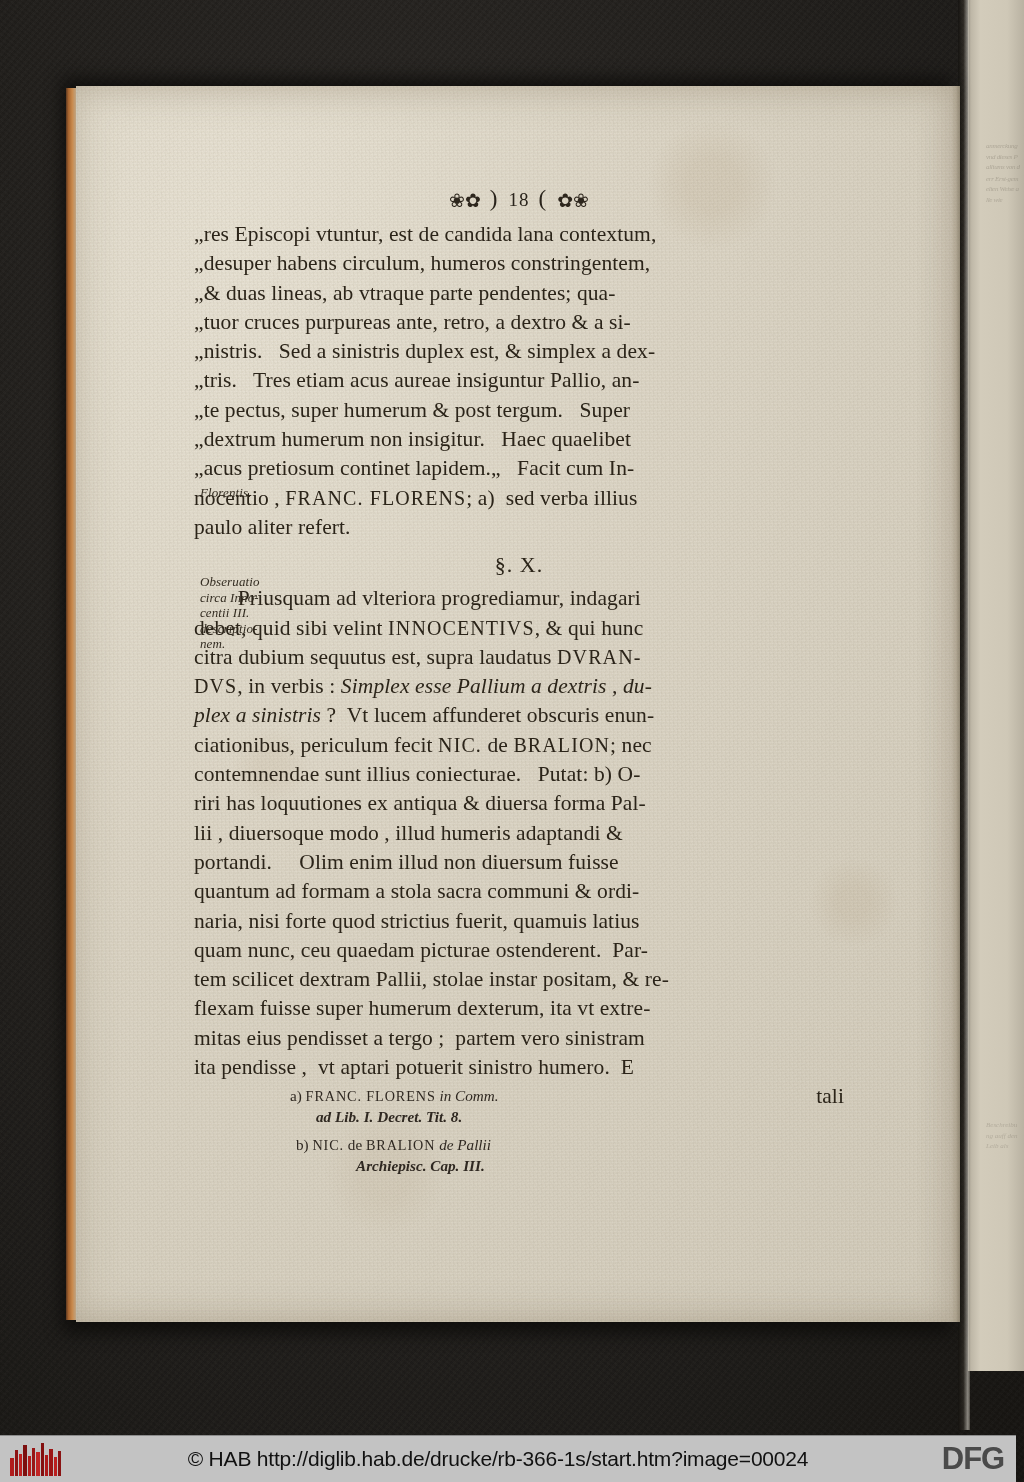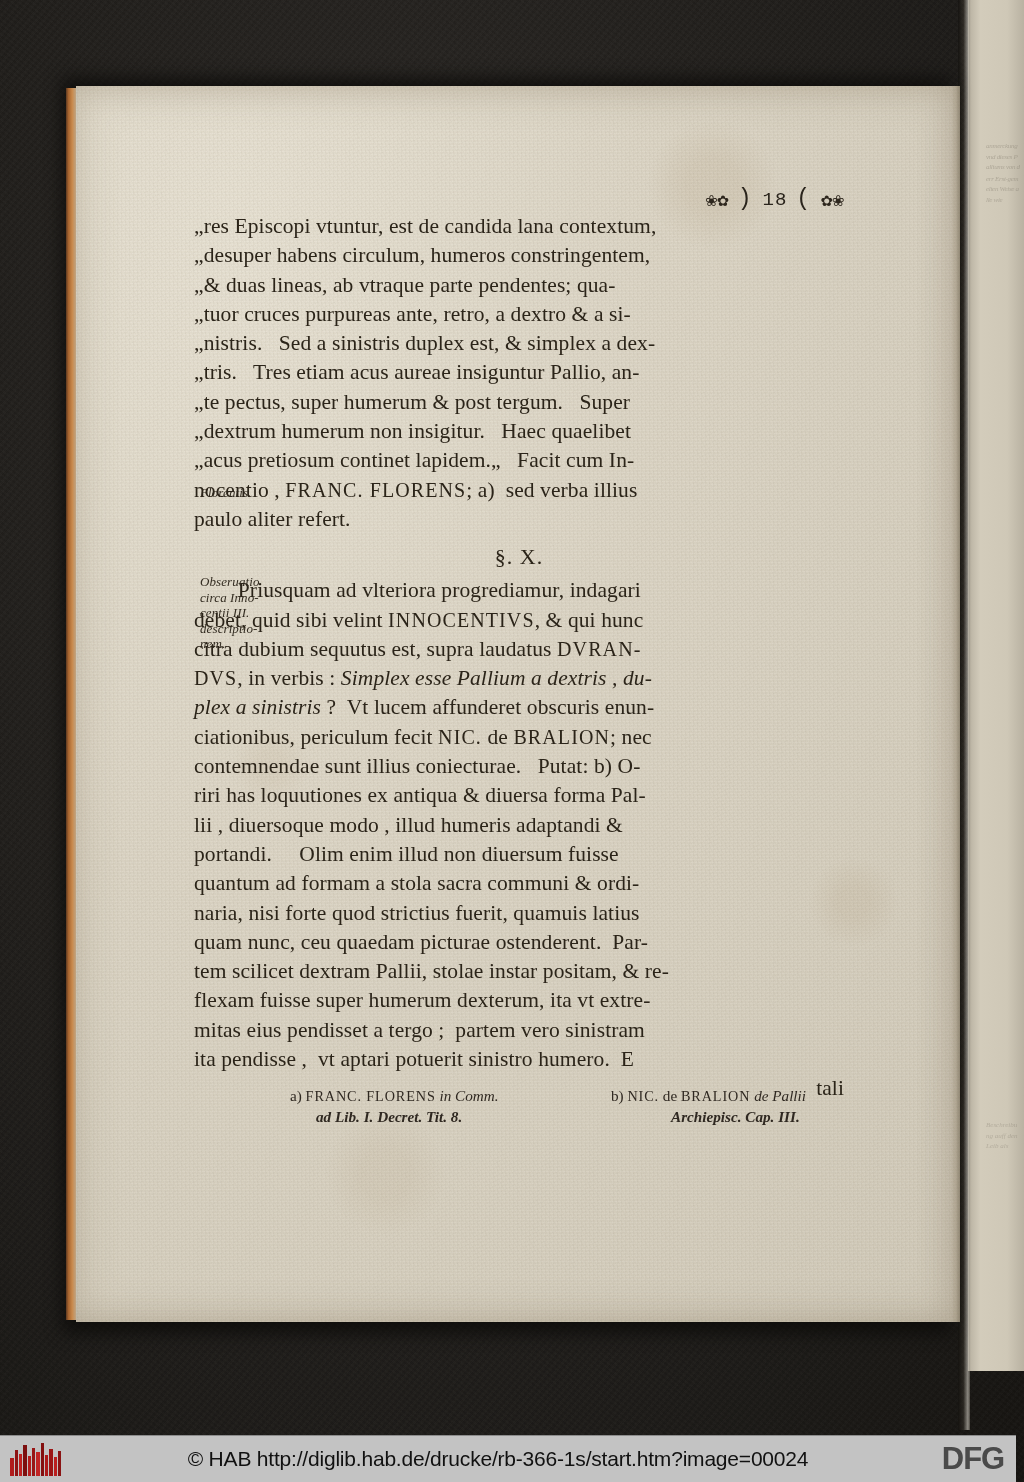--- a/index.html
+++ b/index.html
@@ -118,26 +118,26 @@
   }
 
   
   .typeblock {
     position: absolute;
     left: 118px; top: 100px;
     width: 650px;
   }
 
   .header-line {
-    text-align: right;
+    text-align: center;
     font-size: 22px;
     letter-spacing: 2px;
     color: #2a241c;
+    margin-bottom: 8px;
     white-space: nowrap;
-    font-family: Liberation Mono, monospace;
   }
   .header-line .orn {
     font-size: 19px;
     vertical-align: -1px;
     letter-spacing: 0;
     color: #2d261d;
   }
   .header-line .paren { font-size: 23px; margin: 0 9px; }
   .header-line .pageno { font-size: 19px; letter-spacing: 1px; }
 
@@ -182,21 +182,21 @@
 
   
   .footnotes {
     position: absolute;
     left: 214px; top: 1000px;
     width: 630px;
     font-size: 15.2px;
     line-height: 20.5px;
     color: #2f2821;
   }
-  .fn-row { display: flex; gap: 0; }
+  .fn-row { display: flex; gap: 8px; flex-direction: column; }
   .fn-col { width: 50%; }
   .fn-col.right { padding-left: 6px; }
   .fn .sc { font-variant: small-caps; letter-spacing: .9px; font-size: 14.2px; }
   .fn .it { font-style: italic; }
   .fn-l2 { display: block; padding-left: 26px; font-weight: bold; }
   .fn-col.right .fn-l2 { padding-left: 60px; }
 
   
   .watermark {
     position: absolute;

